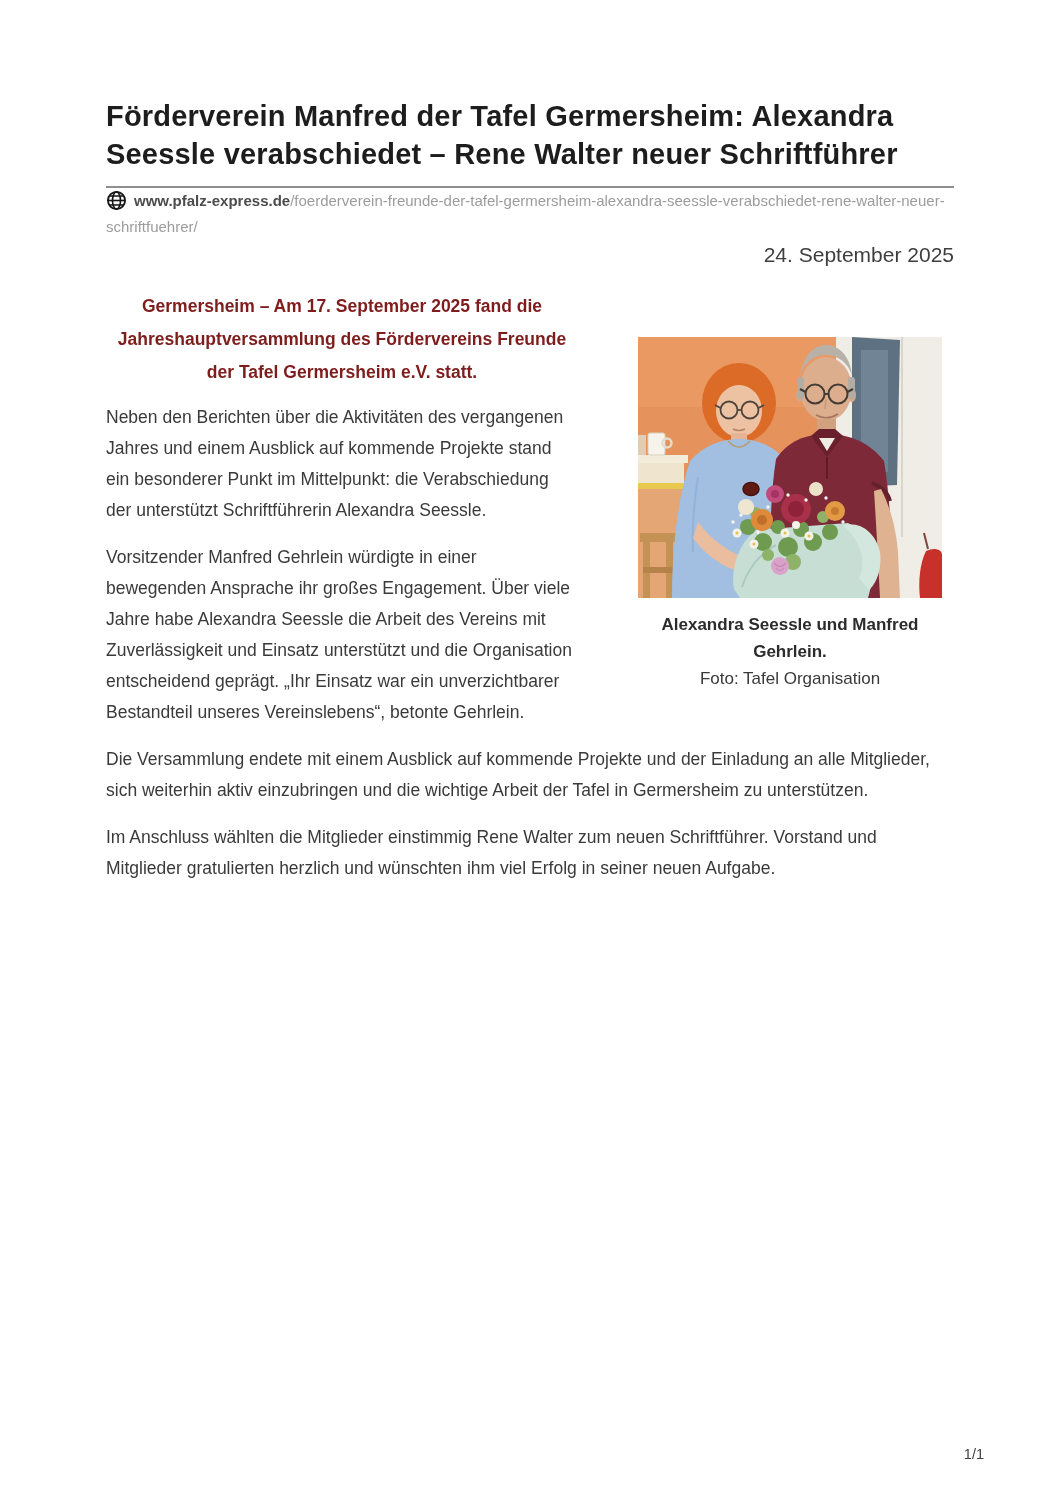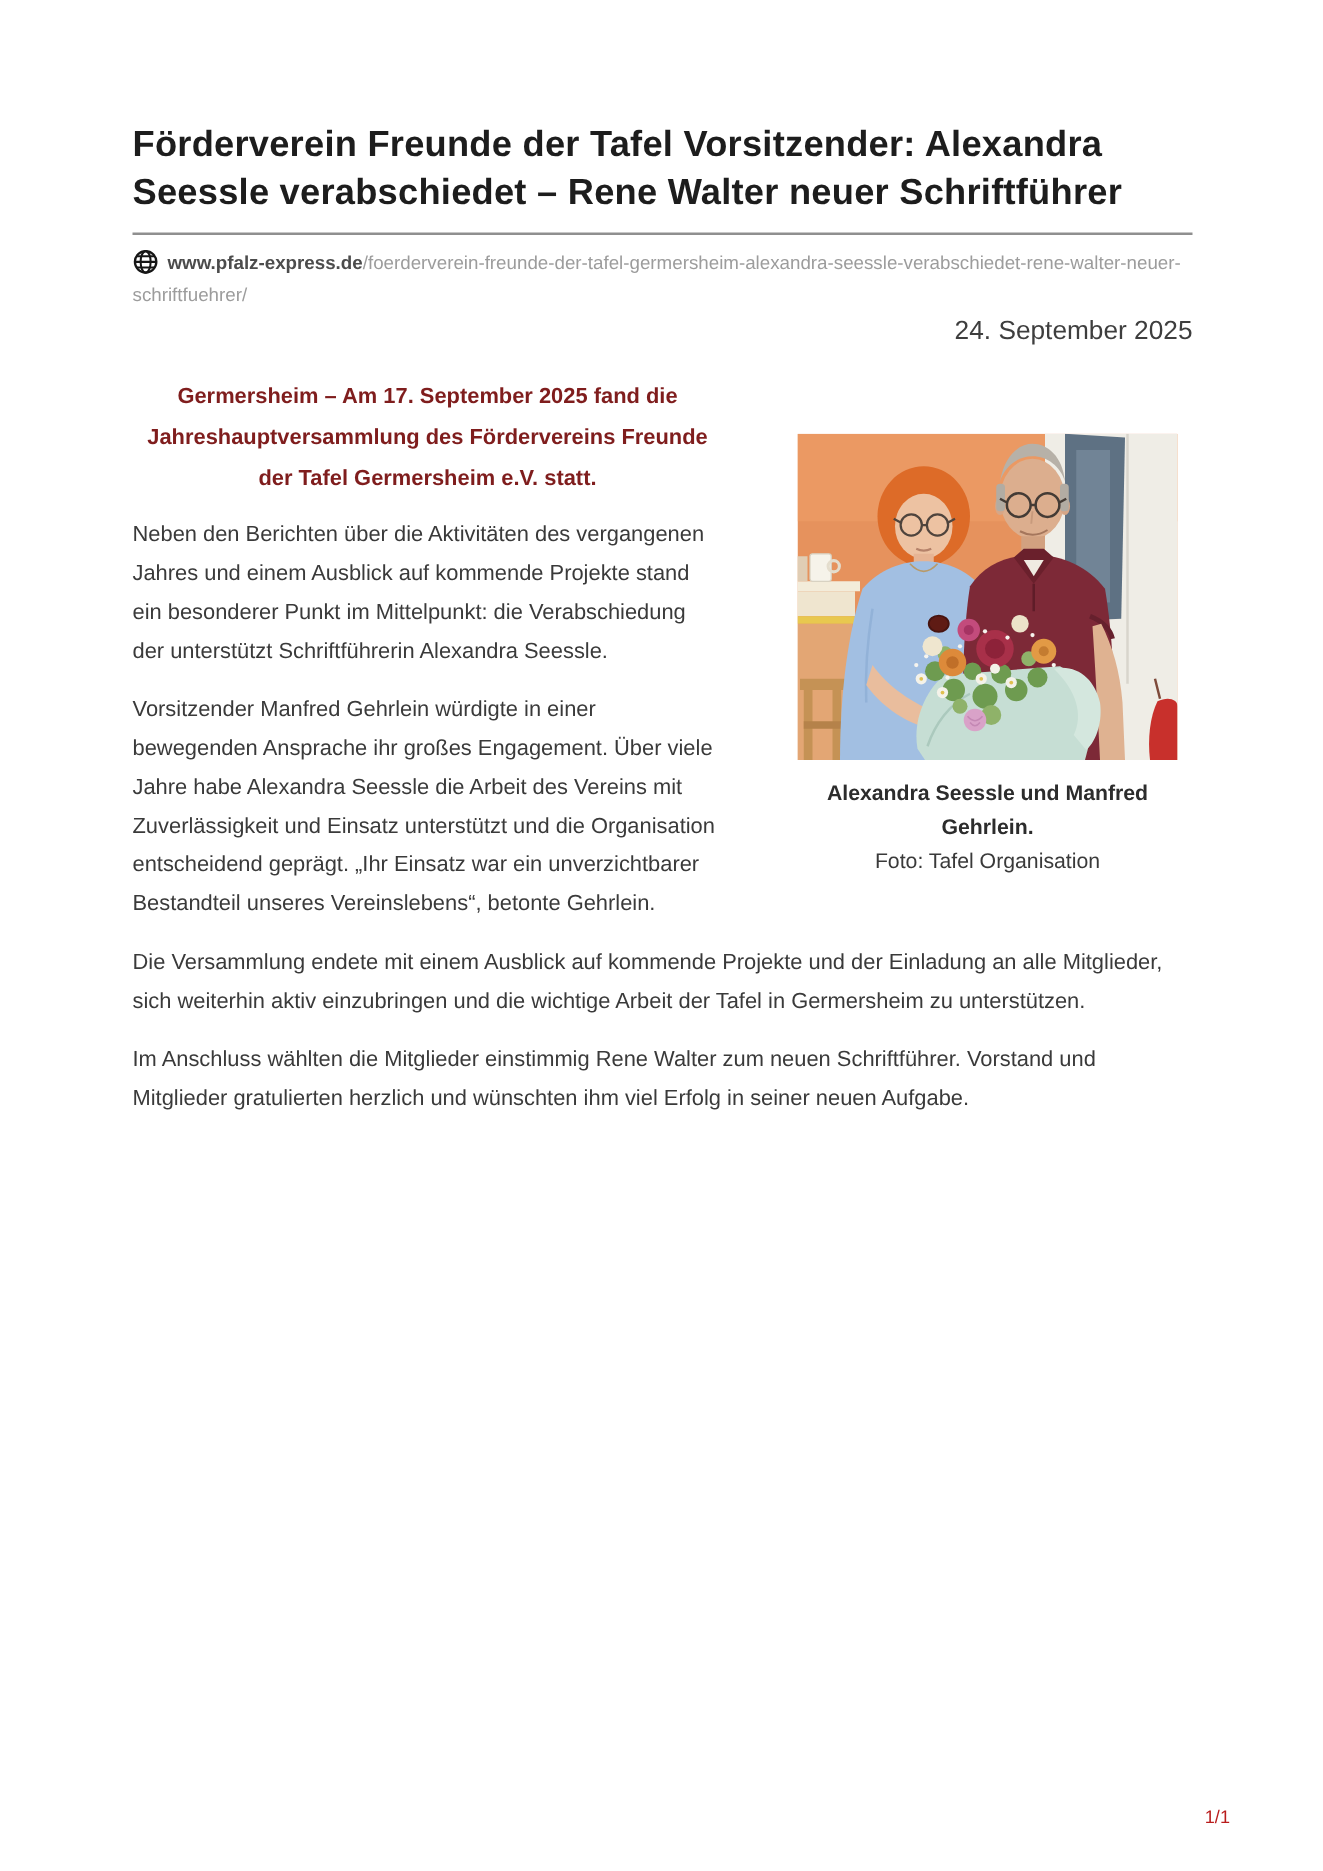--- a/index.html
+++ b/index.html
@@ -16,48 +16,48 @@
   }
   h1.headline {
     margin: 0; font-size: 29px; line-height: 38px; font-weight: 700;
     color: #1d1d1d; letter-spacing: 0.2px;
   }
   .rule {
     border: none; border-top: 2px solid #8f8f8f;
     margin: 13px 0 0 0;
   }
   .source-line {
-    margin-top: 10px; font-size: 15px; line-height: 26px;
+    font-size: 15px; line-height: 26px;
     color: #9c9c9c; overflow-wrap: break-word;
   }
   .globe { display: inline-block; width: 21px; height: 21px; vertical-align: -5px; margin-right: 7px; }
   .source-domain { color: #4c4c4c; font-weight: 700; }
   .date-line { margin-top: 4px; text-align: right; font-size: 21px; line-height: 22px; color: #3e3e3e; }
   article { margin-top: 24px; font-size: 17.5px; line-height: 31px; color: #3a3a3a; }
   article p { margin: 0 0 16px 0; }
   p.lead { font-weight: 700; line-height: 33px; color: #7f1d1d; margin-bottom: 13px; text-align: center; }
   figure.photo-figure {
     float: right; width: 304px;
     margin: 35px 0 22px 48px; padding: 12px;
   }
   .photo-svg { display: block; width: 304px; height: 261px; }
   figcaption { margin-top: 13px; text-align: center; font-size: 17px; line-height: 27px; }
   .caption-bold { font-weight: 700; color: #2c2c2c; }
   .caption-credit { font-weight: 400; color: #3a3a3a; }
   .page-number {
     position: absolute; right: 74px; top: 1446px;
-    font-size: 14.5px; color: #b91c1c;
+    font-size: 14.5px; color: #404040;
   }
 </style>
 </head>
 <body>
 
 <div class="page">
 
-  <h1 class="headline">Förderverein Freunde der Tafel Vorsitzender: Alexandra Seessle verabschiedet – Rene Walter neuer Schriftführer</h1>
+  <h1 class="headline">Förderverein Manfred der Tafel Germersheim: Alexandra Seessle verabschiedet – Rene Walter neuer Schriftführer</h1>
 
   <hr class="rule">
 
   <div class="source-line">
     <span class="globe">
       <svg viewBox="0 0 22 22" width="21" height="21">
         <circle cx="11" cy="11" r="9" fill="none" stroke="#161616" stroke-width="1.9"></circle>
         <ellipse cx="11" cy="11" rx="4.2" ry="9" fill="none" stroke="#161616" stroke-width="1.7"></ellipse>
         <line x1="2" y1="11" x2="20" y2="11" stroke="#161616" stroke-width="1.7"></line>
         <line x1="3.4" y1="6.3" x2="18.6" y2="6.3" stroke="#161616" stroke-width="1.6"></line>

